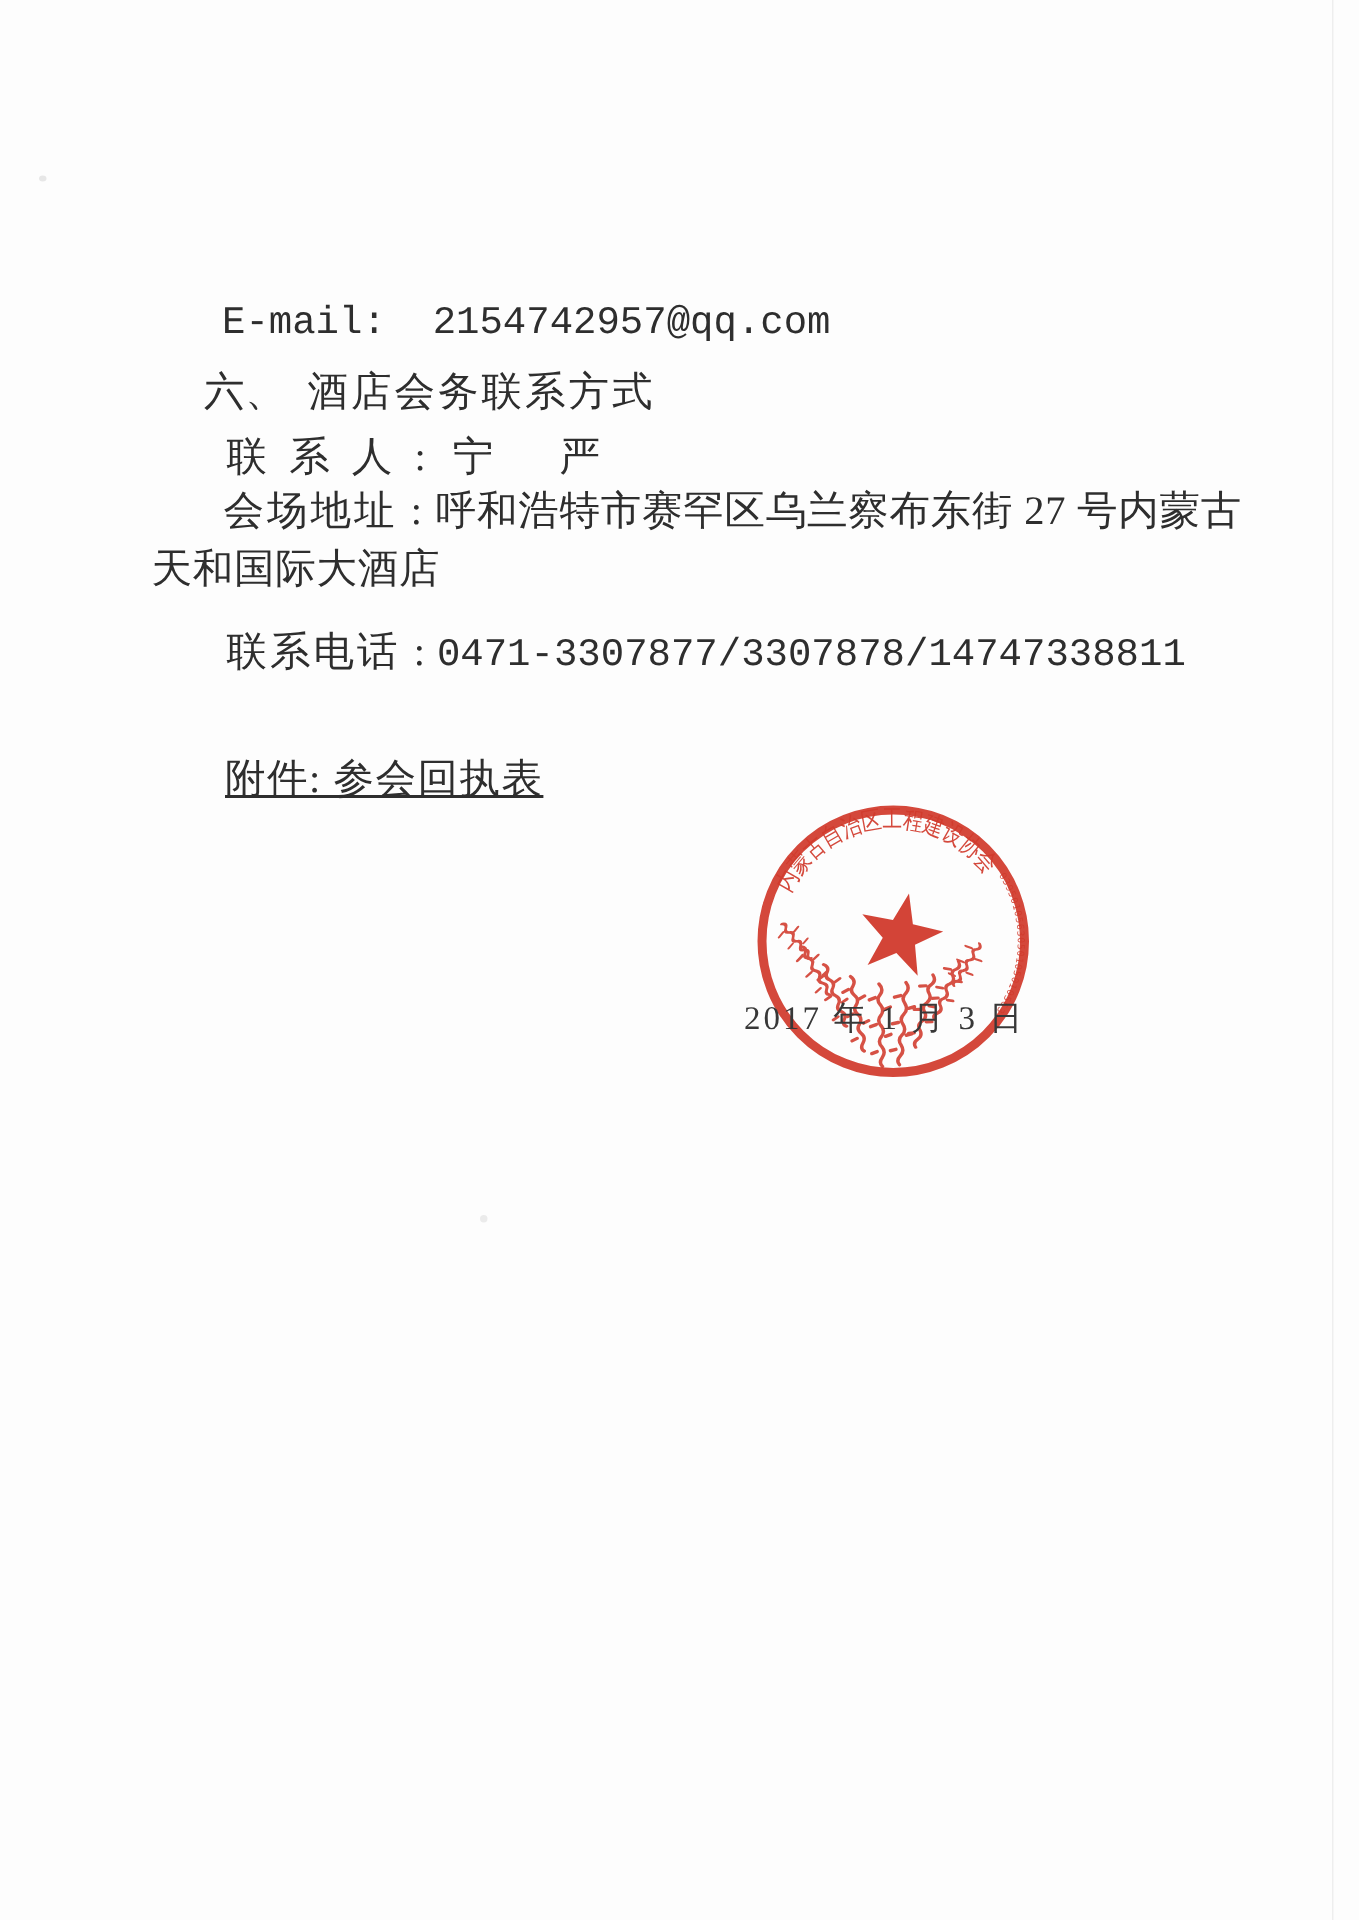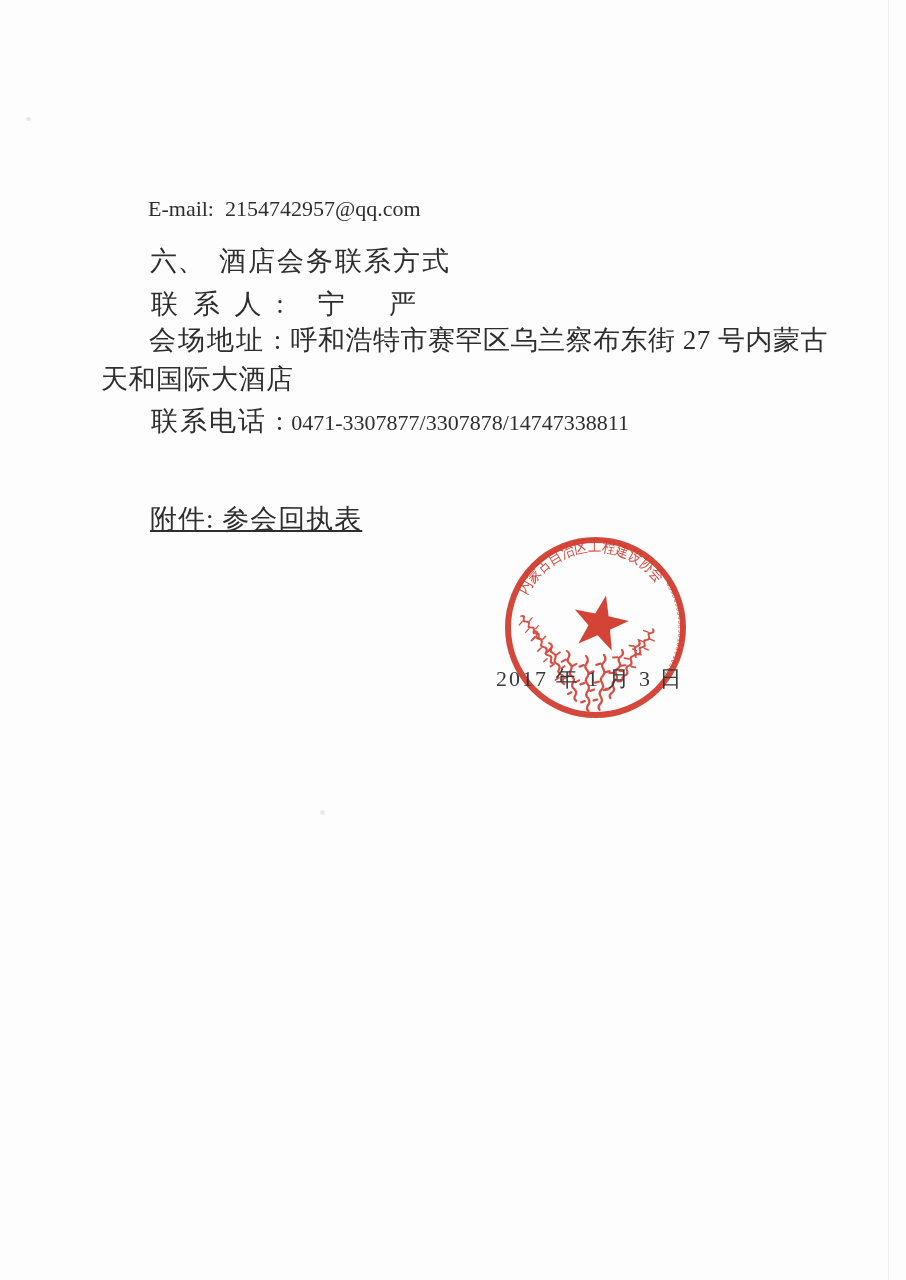--- a/index.html
+++ b/index.html
@@ -12,33 +12,33 @@
     color:#2e2e2e;
   }
   .line{
     position:absolute;
     white-space:pre;
     font-size:27px;
     letter-spacing:0.5px;
     color:#2e2e2e;
   }
   .mono{
-    font-family:Liberation Serif, serif;
-    font-size:22px;
+    font-family:Liberation Mono, monospace;
+    font-size:26px;
     letter-spacing:0;
   }
   .email-line{left:148px;top:174px;}
-  .heading-line{left:150px;top:216px;}
+  .heading-line{left:136px;top:216px;}
   .heading-title{margin-left:14px;letter-spacing:2px;}
   .contact-line{left:151px;top:259px;letter-spacing:4px;}
-  .contact-value{margin-left:30px;letter-spacing:6px;}
+  .contact-value{margin-left:14px;letter-spacing:6px;}
   .venue-line1{left:149px;top:302px;margin-top:20px;}
   .venue-label{letter-spacing:2px;}
   .venue-line2{left:101px;top:334px;}
-  .phone-line{left:151px;top:376px;letter-spacing:2px;}
+  .phone-line{left:151px;top:389px;letter-spacing:2px;}
   .phone-value{margin-left:6px;}
   .attachment-line{left:150px;top:474px;letter-spacing:1px;text-decoration:underline;}
   .stamp{
     position:absolute;left:490px;top:522px;width:211px;height:211px;
     filter:blur(0.4px);
     z-index:1;
   }
   .date-line{
     position:absolute;left:496px;top:642px;
     white-space:pre;

